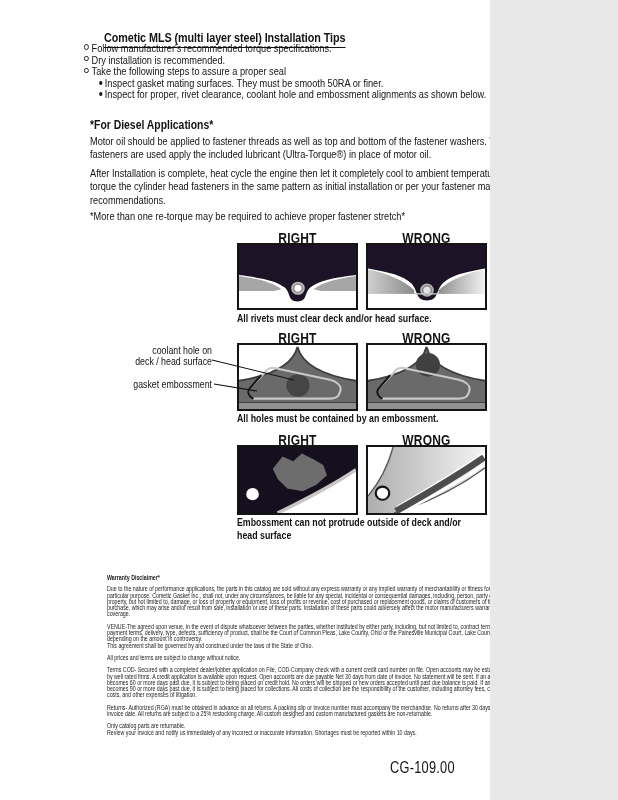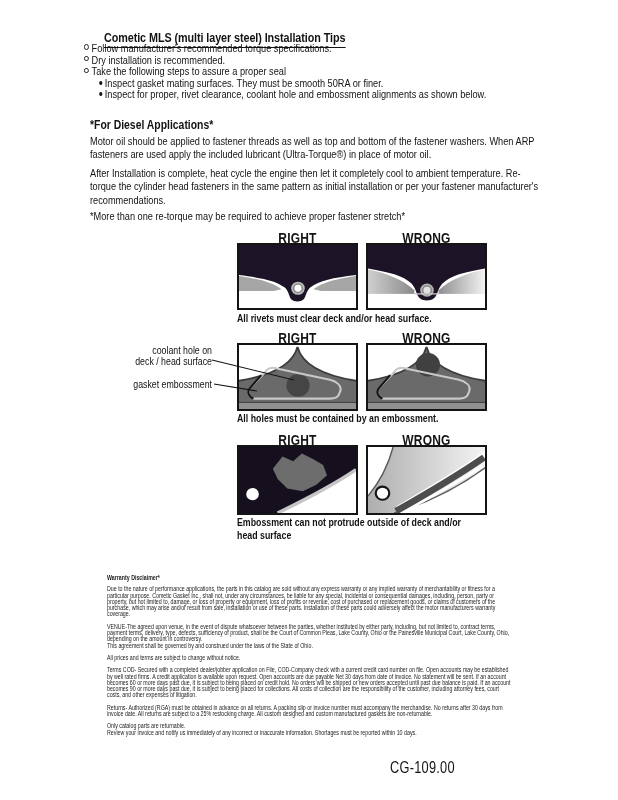--- a/index.html
+++ b/index.html
@@ -1,16 +1,16 @@
 <!DOCTYPE html>
 <html><head>
 <meta charset="utf-8">
 <style>
   html,body{margin:0;padding:0;background:#e8e8e8;}
-  .page{position:relative;width:618px;height:800px;background:#ffffff;overflow:hidden;
+  .page{position:relative;width:490px;height:800px;background:#ffffff;overflow:hidden;
         font-family:"Liberation Sans","DejaVu Sans",sans-serif;color:#131313;}
   .cx{transform:scaleX(0.8);transform-origin:0 0;}
   .abs{position:absolute;}
 
   .title{font-size:13.5px;font-weight:bold;letter-spacing:-0.1px;border-bottom:1.6px solid #131313;
          padding-bottom:1.5px;display:inline-block;white-space:nowrap;}
 
   .blist{font-size:11.5px;line-height:11.6px;white-space:nowrap;}
   .b-line{margin:0;}
   .sub{margin-left:19px;}

